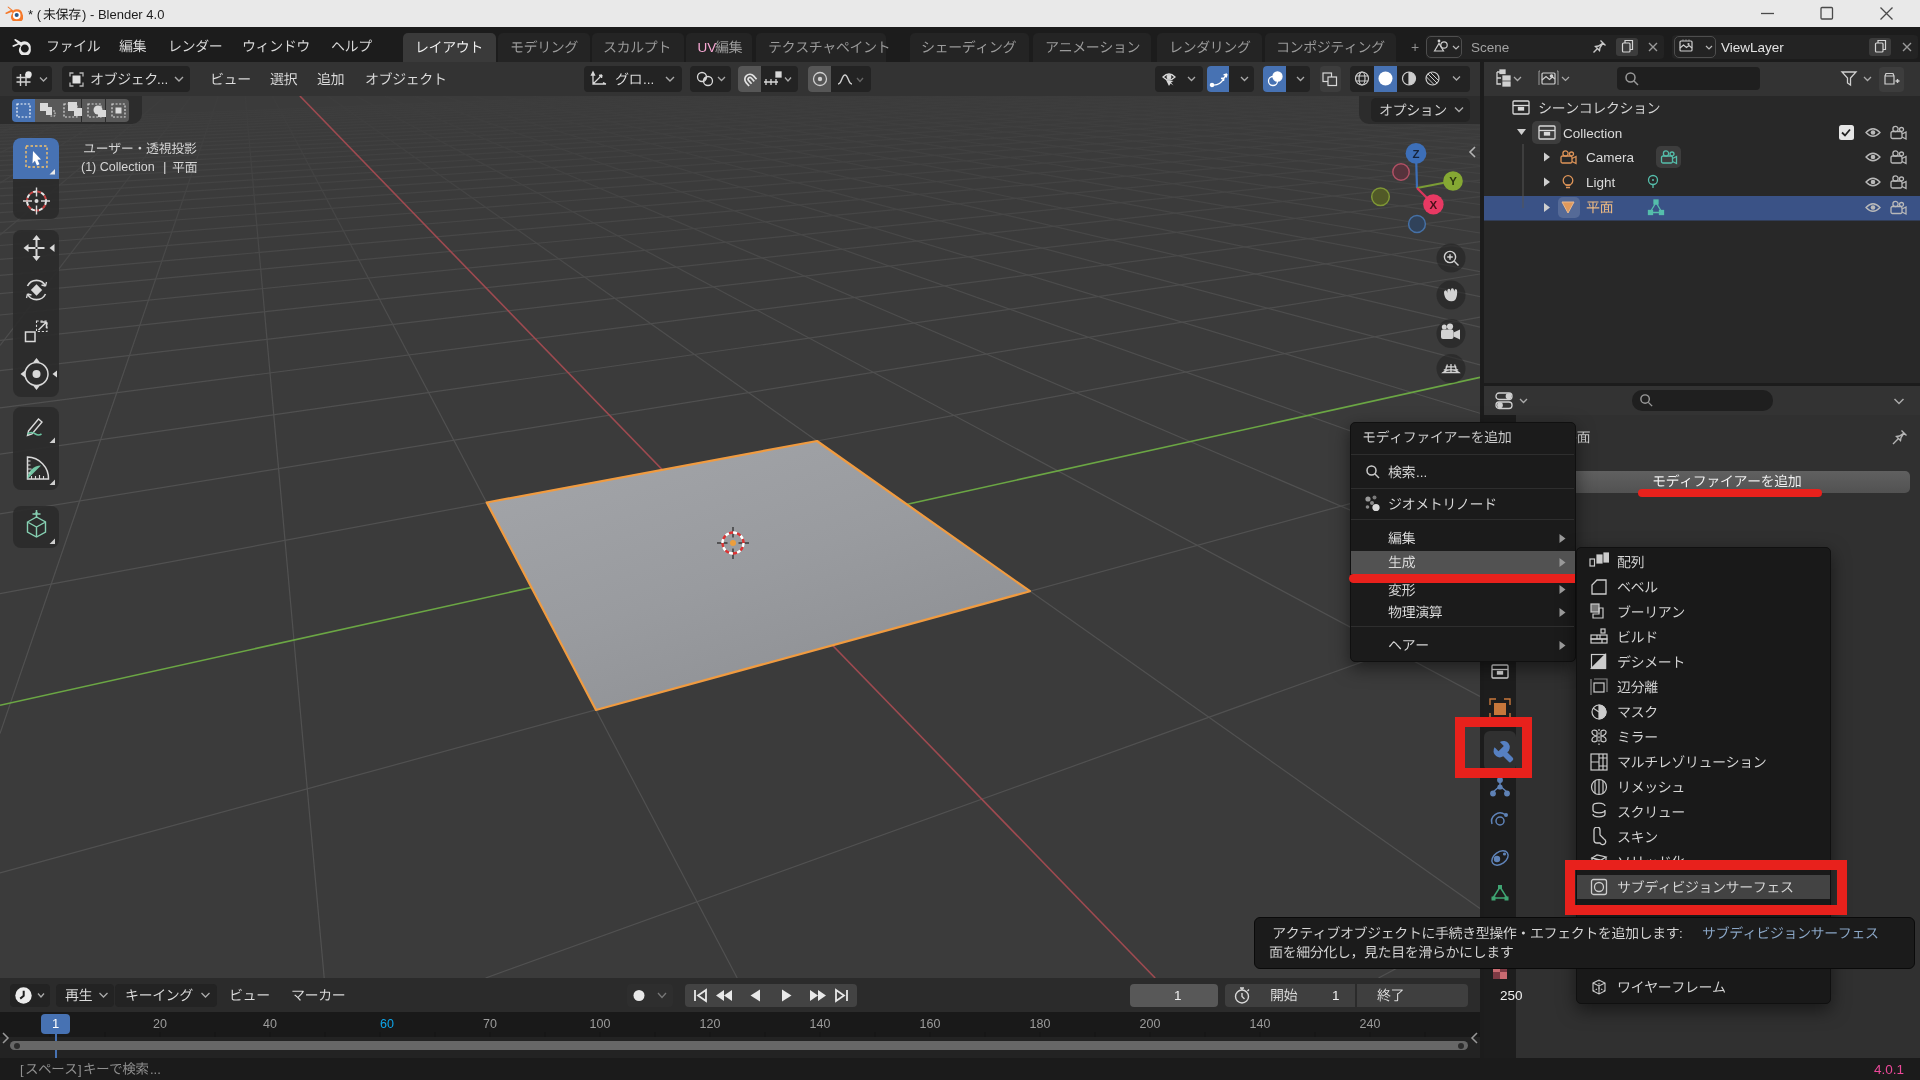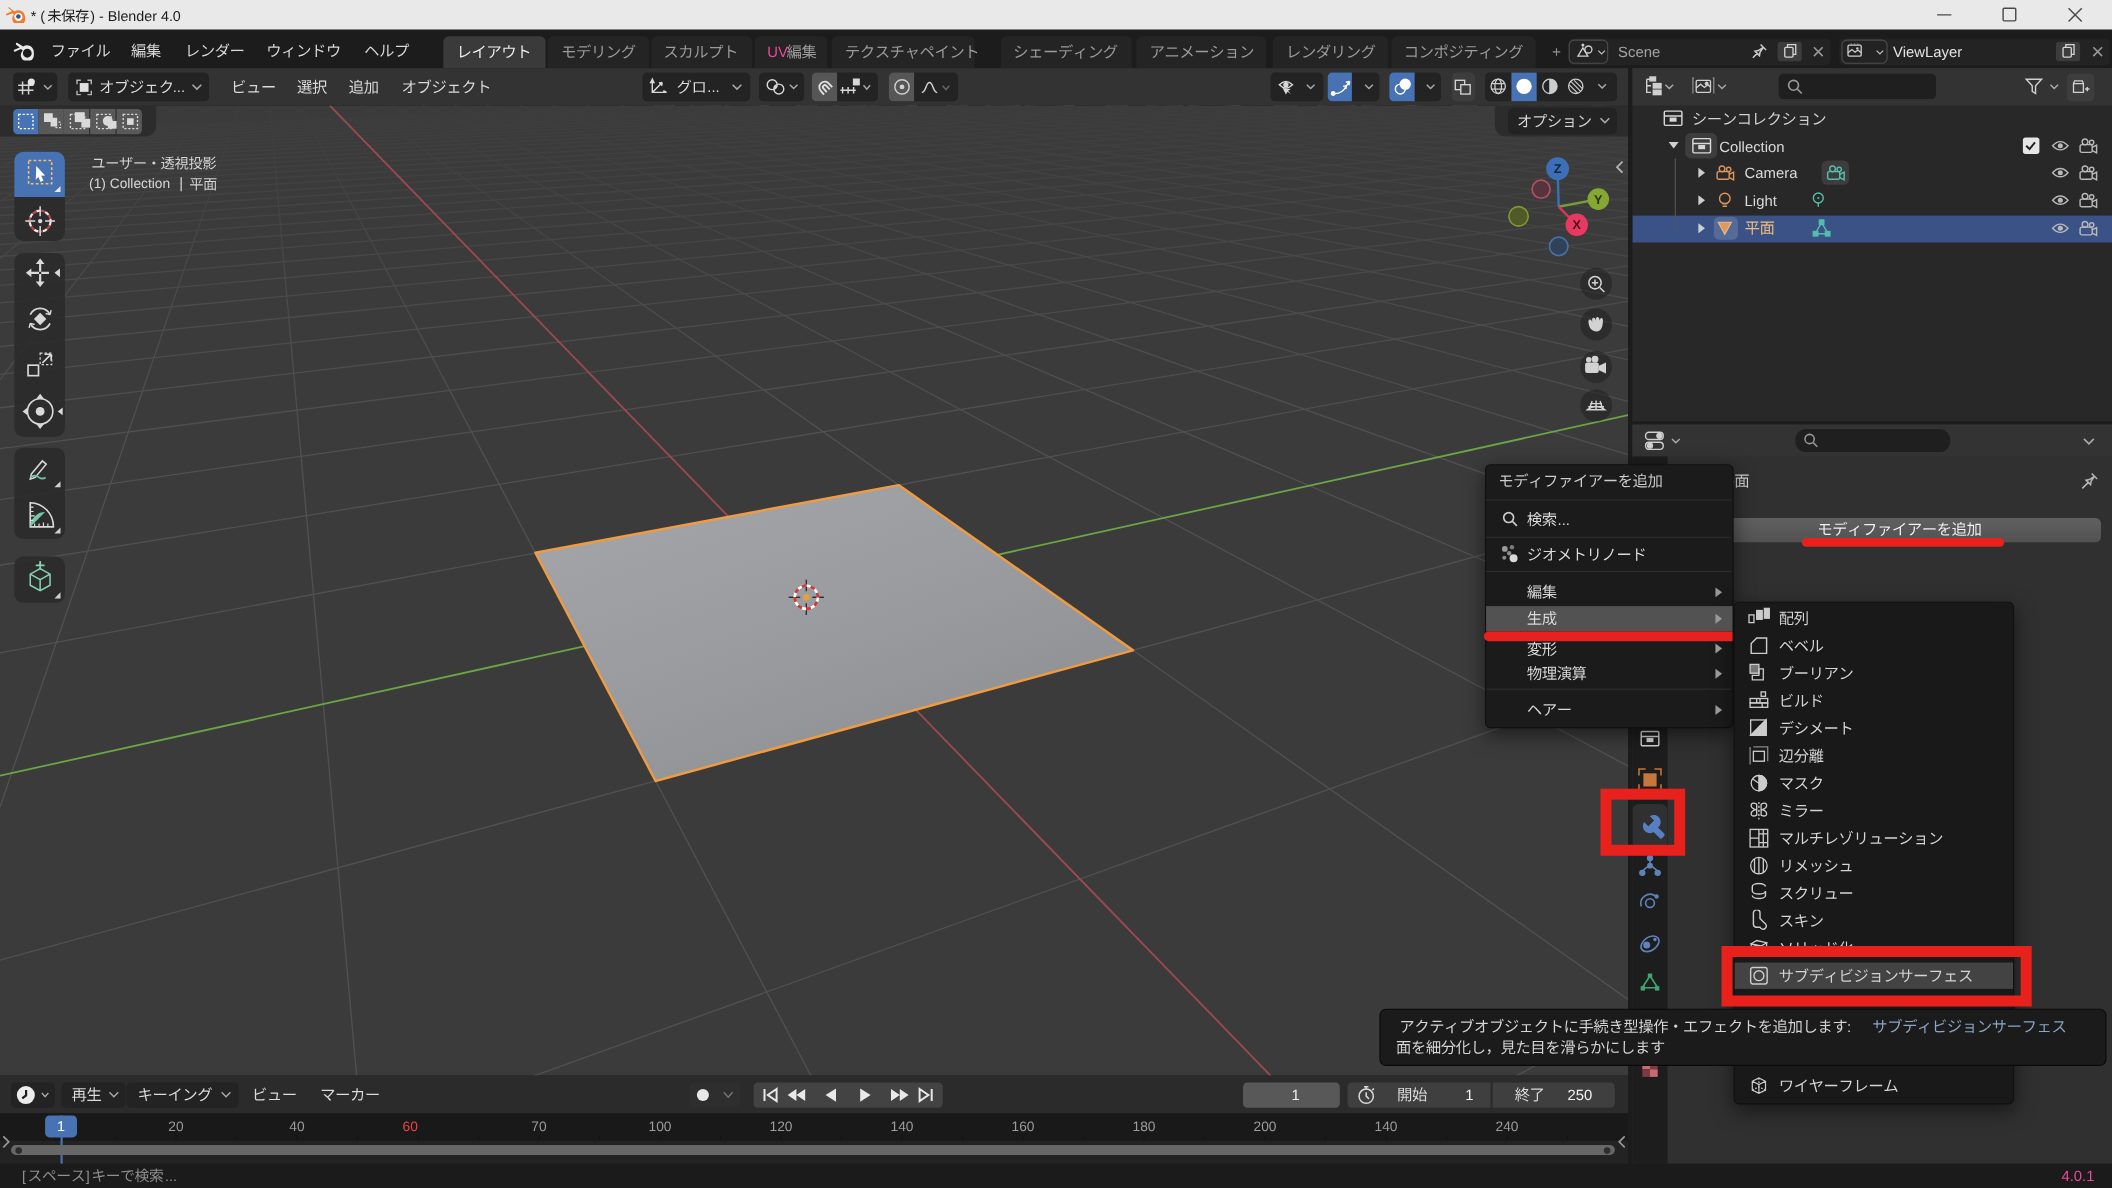--- a/index.html
+++ b/index.html
@@ -193,21 +193,21 @@
     </svg>
     <div class="a" style="left:592px;top:33px;width:92px;height:29px;background:#242424;border-radius:5px 5px 0 0"></div>
     <svg class="jp " style="left:603.1px;top:36.3px" width="72.1" height="22.4" viewBox="0 0 72.1 22.4" fill="#9b9b9b">
       <use href="#g30b9" transform="translate(0.0,16.24) scale(0.01400,-0.01400)"></use>
       <use href="#g30ab" transform="translate(13.6,16.24) scale(0.01400,-0.01400)"></use>
       <use href="#g30eb" transform="translate(27.2,16.24) scale(0.01400,-0.01400)"></use>
       <use href="#g30d7" transform="translate(40.7,16.24) scale(0.01400,-0.01400)"></use>
       <use href="#g30c8" transform="translate(54.3,16.24) scale(0.01400,-0.01400)"></use>
     </svg>
     <div class="a" style="left:686px;top:33px;width:66px;height:29px;background:#242424;border-radius:5px 5px 0 0"></div>
-    <div class="lt" style="left:697.5px;top:40px;font-size:13.5px;color:#ec4899">UV</div>
+    <div class="lt" style="left:697.5px;top:40px;font-size:13.5px;color:#f9a8d4">UV</div>
     <svg class="jp " style="left:714.5px;top:36.3px" width="31.4" height="22.4" viewBox="0 0 31.4 22.4" fill="#9b9b9b">
       <use href="#g7de8" transform="translate(0.0,16.24) scale(0.01400,-0.01400)"></use>
       <use href="#g96c6" transform="translate(13.6,16.24) scale(0.01400,-0.01400)"></use>
     </svg>
     <div class="a" style="left:756px;top:33px;width:130px;height:29px;background:#242424;border-radius:5px 5px 0 0"></div>
     <svg class="jp " style="left:767.5px;top:36.3px" width="126.4" height="22.4" viewBox="0 0 126.4 22.4" fill="#9b9b9b">
       <use href="#g30c6" transform="translate(0.0,16.24) scale(0.01400,-0.01400)"></use>
       <use href="#g30af" transform="translate(13.6,16.24) scale(0.01400,-0.01400)"></use>
       <use href="#g30b9" transform="translate(27.2,16.24) scale(0.01400,-0.01400)"></use>
       <use href="#g30c1" transform="translate(40.7,16.24) scale(0.01400,-0.01400)"></use>
@@ -1022,24 +1022,24 @@
     </svg>
     <svg class="jp " style="left:1270px;top:983.8px" width="31.4" height="22.4" viewBox="0 0 31.4 22.4" fill="#dcdcdc">
       <use href="#g958b" transform="translate(0.0,16.24) scale(0.01400,-0.01400)"></use>
       <use href="#g59cb" transform="translate(13.6,16.24) scale(0.01400,-0.01400)"></use>
     </svg>
     <div class="lt" style="left:1332px;top:988px;font-size:13.5px;color:#f0f0f0">1</div>
     <svg class="jp " style="left:1377px;top:983.8px" width="31.4" height="22.4" viewBox="0 0 31.4 22.4" fill="#dcdcdc">
       <use href="#g7d42" transform="translate(0.0,16.24) scale(0.01400,-0.01400)"></use>
       <use href="#g4e86" transform="translate(13.6,16.24) scale(0.01400,-0.01400)"></use>
     </svg>
-    <div class="lt" style="left:1425px;top:988px;font-size:13.5px;color:#f0f0f0">250</div>
+    <div class="lt" style="left:1500px;top:988px;font-size:13.5px;color:#f0f0f0">250</div>
     <div class="lt" style="left:146.0px;top:1017px;width:28px;text-align:center;font-size:12.5px;color:#9c9c9c">20</div>
     <div class="lt" style="left:256.0px;top:1017px;width:28px;text-align:center;font-size:12.5px;color:#9c9c9c">40</div>
-    <div class="lt" style="left:366.0px;top:1017px;width:28px;text-align:left;font-size:12.5px;color:#ef4444">60</div>
+    <div class="lt" style="left:366.0px;top:1017px;width:28px;text-align:right;font-size:12.5px;color:#0ea5e9">60</div>
     <div class="lt" style="left:476.0px;top:1017px;width:28px;text-align:center;font-size:12.5px;color:#9c9c9c">70</div>
     <div class="lt" style="left:586.0px;top:1017px;width:28px;text-align:center;font-size:12.5px;color:#9c9c9c">100</div>
     <div class="lt" style="left:696.0px;top:1017px;width:28px;text-align:center;font-size:12.5px;color:#9c9c9c">120</div>
     <div class="lt" style="left:806.0px;top:1017px;width:28px;text-align:center;font-size:12.5px;color:#9c9c9c">140</div>
     <div class="lt" style="left:916.0px;top:1017px;width:28px;text-align:center;font-size:12.5px;color:#9c9c9c">160</div>
     <div class="lt" style="left:1026.0px;top:1017px;width:28px;text-align:center;font-size:12.5px;color:#9c9c9c">180</div>
     <div class="lt" style="left:1136.0px;top:1017px;width:28px;text-align:center;font-size:12.5px;color:#9c9c9c">200</div>
     <div class="lt" style="left:1246.0px;top:1017px;width:28px;text-align:center;font-size:12.5px;color:#9c9c9c">140</div>
     <div class="lt" style="left:1356.0px;top:1017px;width:28px;text-align:center;font-size:12.5px;color:#9c9c9c">240</div>
     <svg class="ic" style="left:0;top:1012px" width="1480" height="25" viewBox="0 0 1480 25">

